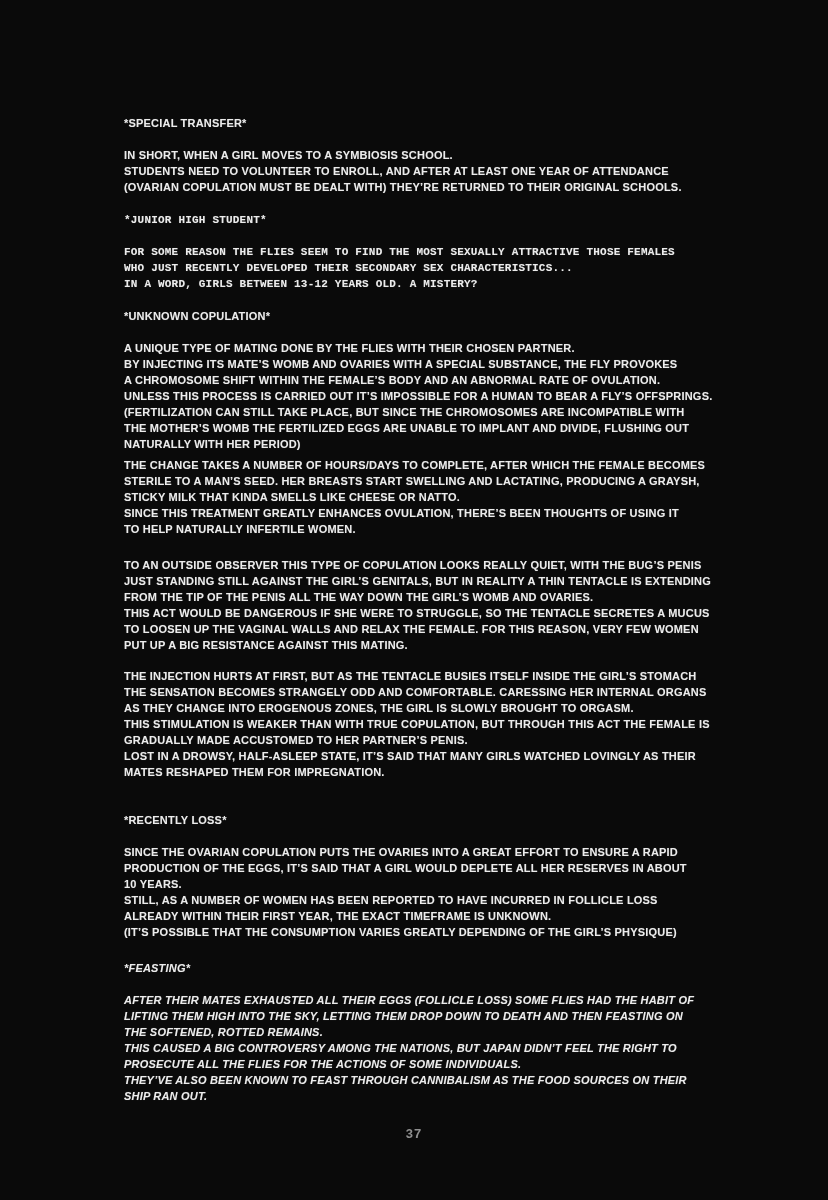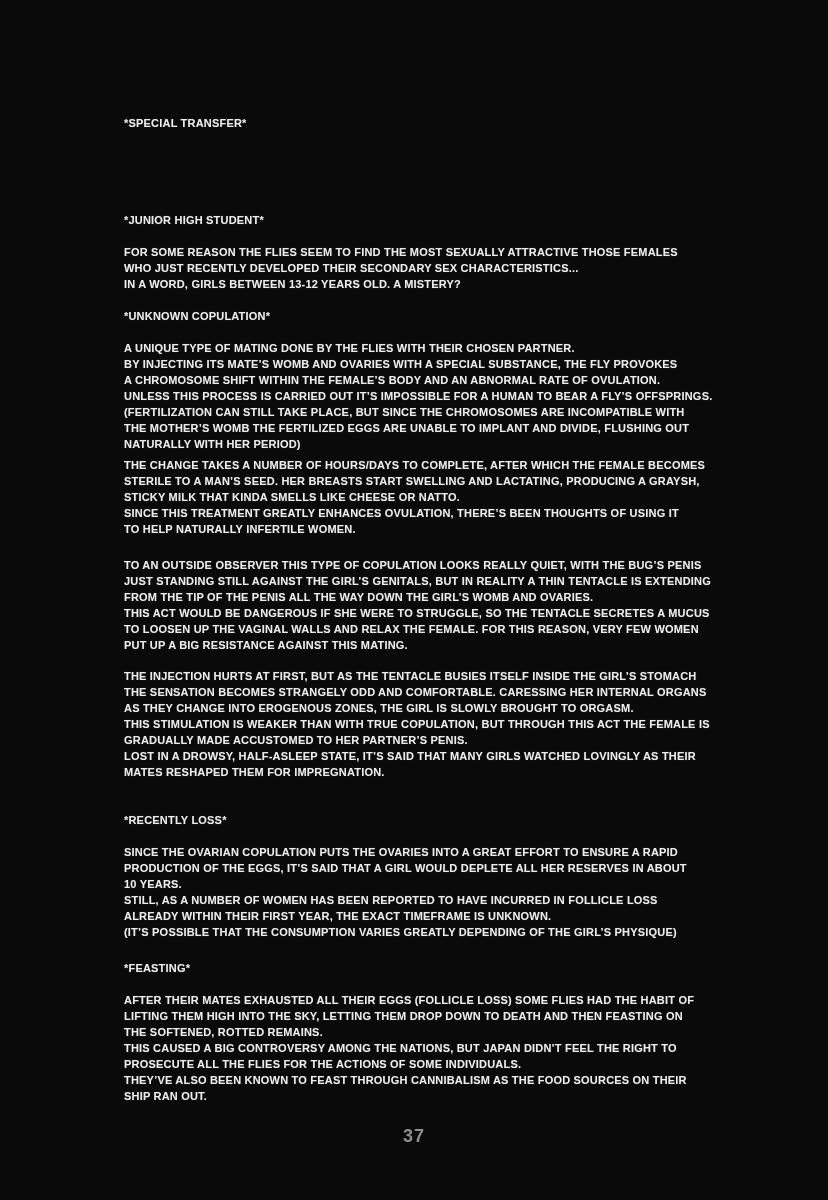--- a/index.html
+++ b/index.html
@@ -23,46 +23,49 @@
     font-size: 11px;
     font-weight: bold;
     line-height: 16px;
     letter-spacing: 0.2px;
     white-space: pre-line;
     text-shadow: 0 0 1px rgba(255,255,255,0.25);
     margin-left: 48px;
   }
   .heading { white-space: nowrap; }
   .s1  { top: 99px;  }
-  .s2  { top: 196px; }
+  .s2  { top: 196px; font-family: Liberation Mono, monospace; }
   .s3a { top: 292px; }
   .s3b { top: 441px; }
   .s3c { top: 541px; }
   .s3d { top: 652px; }
   .s4  { top: 796px; }
-  .s5  { top: 944px; }
+  .s5  { top: 944px; font-style: italic; }
   .page-number {
     position: absolute;
     top: 1126px;
     left: 0;
     width: 828px;
     text-align: center;
-    font-size: 18px;
+    font-size: 13px;
     font-weight: bold;
     color: #8f8f8f;
     letter-spacing: 1px;
   }
 </style>
 </head>
 <body>
 
 <div id="page">
 
   <div class="block s1">
     <div class="heading">*SPECIAL TRANSFER*</div>
+    <div>IN SHORT, WHEN A GIRL MOVES TO A SYMBIOSIS SCHOOL.
+STUDENTS NEED TO VOLUNTEER TO ENROLL, AND AFTER AT LEAST ONE YEAR OF ATTENDANCE
+(OVARIAN COPULATION MUST BE DEALT WITH) THEY’RE RETURNED TO THEIR ORIGINAL SCHOOLS.</div>
   </div>
 
   <div class="block s2">
     <div class="heading">*JUNIOR HIGH STUDENT*</div>
     <div>FOR SOME REASON THE FLIES SEEM TO FIND THE MOST SEXUALLY ATTRACTIVE THOSE FEMALES
 WHO JUST RECENTLY DEVELOPED THEIR SECONDARY SEX CHARACTERISTICS...
 IN A WORD, GIRLS BETWEEN 13-12 YEARS OLD. A MISTERY?</div>
   </div>
 
   <div class="block s3a">

